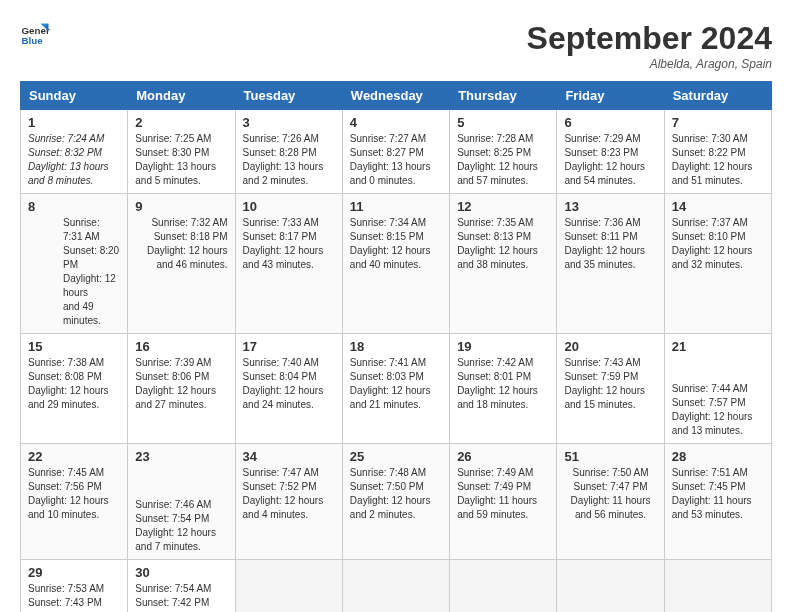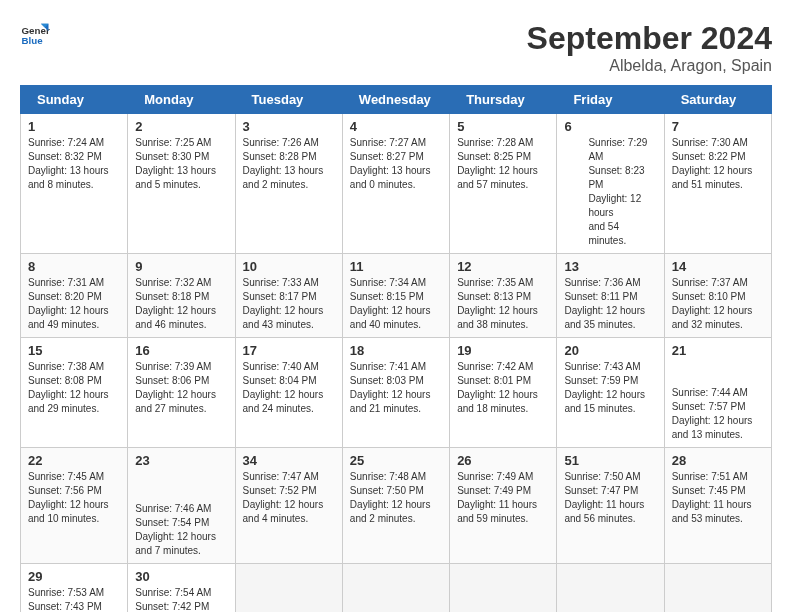--- a/index.html
+++ b/index.html
@@ -28,33 +28,34 @@
     .title-block {
       text-align: right;
     }
     .month-title {
       font-size: 32px;
       font-weight: bold;
       color: #333;
       margin-left: 14px;
     }
     .location-title {
-      font-size: 16px;
+      font-size: 12px;
       color: #555;
+      font-style: italic;
     }
     table {
       width: 100%;
       border-collapse: collapse;
       table-layout: fixed;
     }
     th {
       background-color: #2a6db5;
       color: #fff;
       text-align: left;
-      padding: 6px 16px;
+      padding: 6px 8px;
       font-size: 13px;
       font-weight: bold;
       border: 1px solid #2a6db5;
     }
     td {
       border: 1px solid #ccc;
       vertical-align: top;
       padding: 5px 7px;
       font-size: 10.5px;
       color: #333;
@@ -106,21 +107,21 @@
         <th>Wednesday</th>
         <th>Thursday</th>
         <th>Friday</th>
         <th>Saturday</th>
       </tr>
   </thead>
   <tbody id="calendar-body">
       <tr>
         <td>
           <span class="day-num">1</span>
-          <div class="day-info" style="white-space: pre-line;">Sunrise: 7:24 AM
+          <div class="day-info" style="white-space: pre-line; font-style: italic;">Sunrise: 7:24 AM
 Sunset: 8:32 PM
 Daylight: 13 hours
 and 8 minutes.</div>
         </td>
         <td>
           <span class="day-num">2</span>
           <div class="day-info" style="white-space: pre-line;">Sunrise: 7:25 AM
 Sunset: 8:30 PM
 Daylight: 13 hours
 and 5 minutes.</div>
@@ -141,44 +142,44 @@
         </td>
         <td>
           <span class="day-num">5</span>
           <div class="day-info" style="white-space: pre-line;">Sunrise: 7:28 AM
 Sunset: 8:25 PM
 Daylight: 12 hours
 and 57 minutes.</div>
         </td>
         <td>
           <span class="day-num">6</span>
-          <div class="day-info" style="white-space: pre-line; margin-left: 24px;">Sunrise: 7:29 AM
+          <div class="day-info" style="white-space: pre-line;">Sunrise: 7:29 AM
 Sunset: 8:23 PM
 Daylight: 12 hours
 and 54 minutes.</div>
         </td>
         <td>
           <span class="day-num">7</span>
           <div class="day-info" style="white-space: pre-line;">Sunrise: 7:30 AM
 Sunset: 8:22 PM
 Daylight: 12 hours
 and 51 minutes.</div>
         </td>
       </tr>
       <tr>
         <td>
           <span class="day-num">8</span>
-          <div class="day-info" style="white-space: pre-line;">Sunrise: 7:31 AM
+          <div class="day-info" style="white-space: pre-line; margin-left: 35px;">Sunrise: 7:31 AM
 Sunset: 8:20 PM
 Daylight: 12 hours
 and 49 minutes.</div>
         </td>
         <td>
           <span class="day-num">9</span>
-          <div class="day-info" style="white-space: pre-line;">Sunrise: 7:32 AM
+          <div class="day-info" style="white-space: pre-line; text-align: right;">Sunrise: 7:32 AM
 Sunset: 8:18 PM
 Daylight: 12 hours
 and 46 minutes.</div>
         </td>
         <td>
           <span class="day-num">10</span>
           <div class="day-info" style="white-space: pre-line;">Sunrise: 7:33 AM
 Sunset: 8:17 PM
 Daylight: 12 hours
 and 43 minutes.</div>
@@ -294,21 +295,21 @@
         </td>
         <td>
           <span class="day-num">26</span>
           <div class="day-info" style="white-space: pre-line;">Sunrise: 7:49 AM
 Sunset: 7:49 PM
 Daylight: 11 hours
 and 59 minutes.</div>
         </td>
         <td>
           <span class="day-num">51</span>
-          <div class="day-info" style="white-space: pre-line;">Sunrise: 7:50 AM
+          <div class="day-info" style="white-space: pre-line; text-align: center;">Sunrise: 7:50 AM
 Sunset: 7:47 PM
 Daylight: 11 hours
 and 56 minutes.</div>
         </td>
         <td>
           <span class="day-num">28</span>
           <div class="day-info" style="white-space: pre-line;">Sunrise: 7:51 AM
 Sunset: 7:45 PM
 Daylight: 11 hours
 and 53 minutes.</div>

